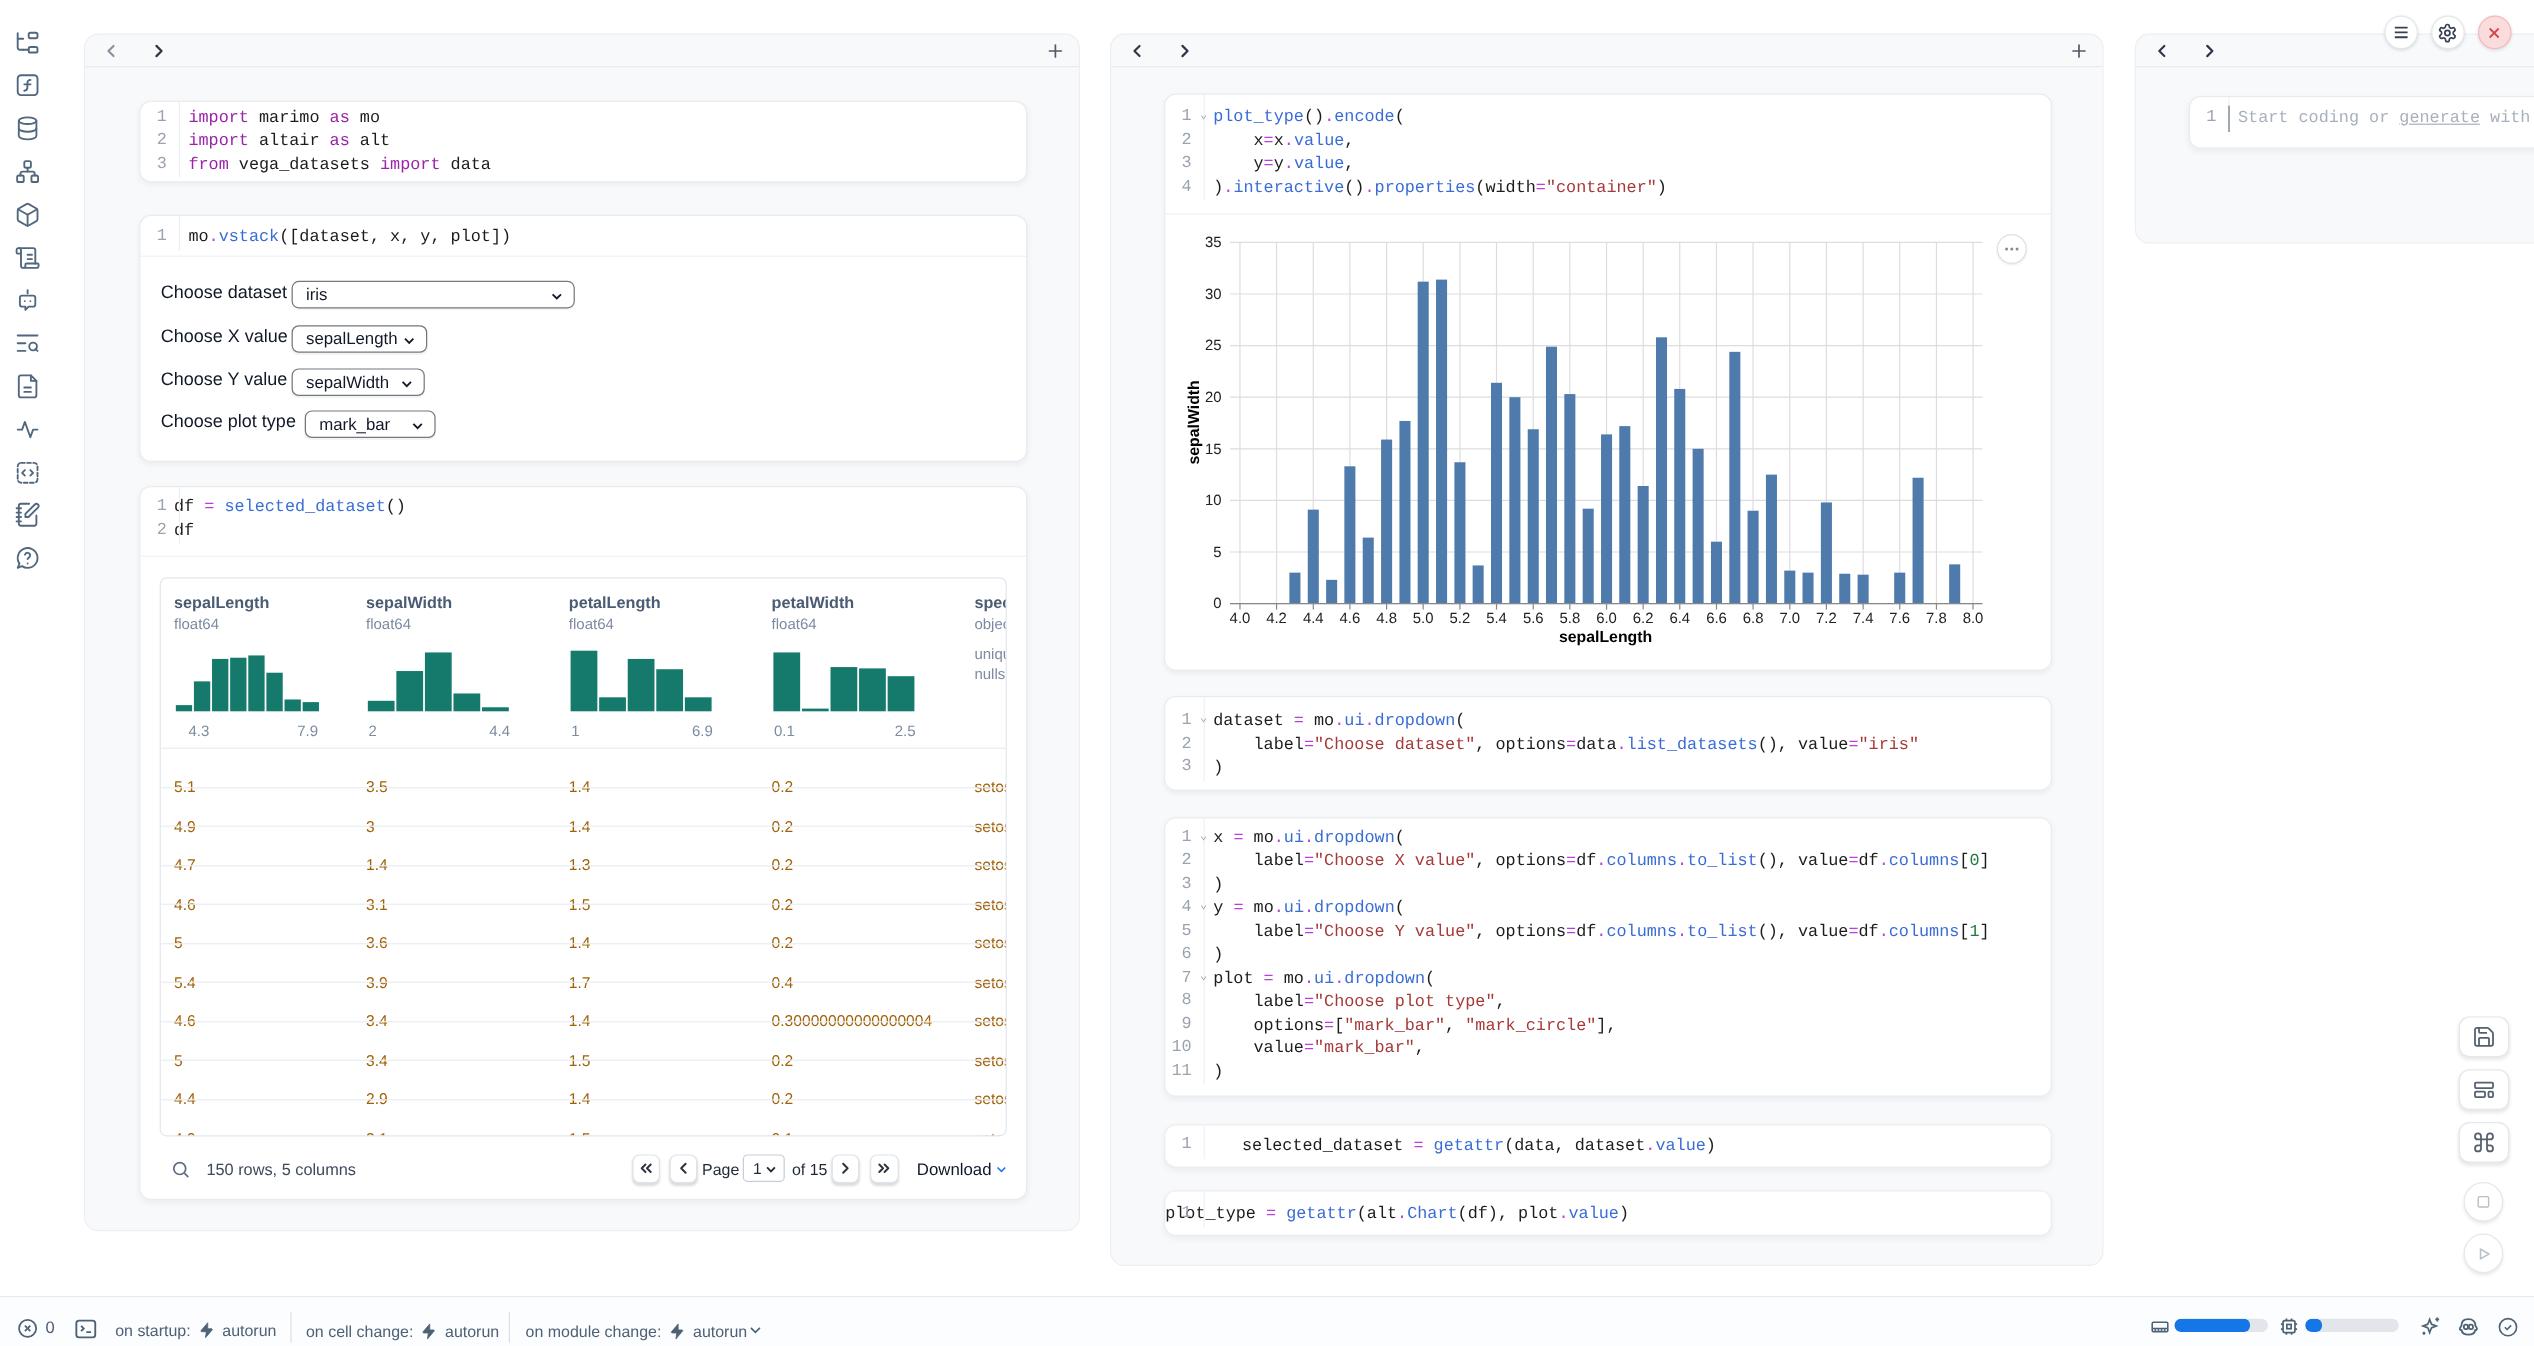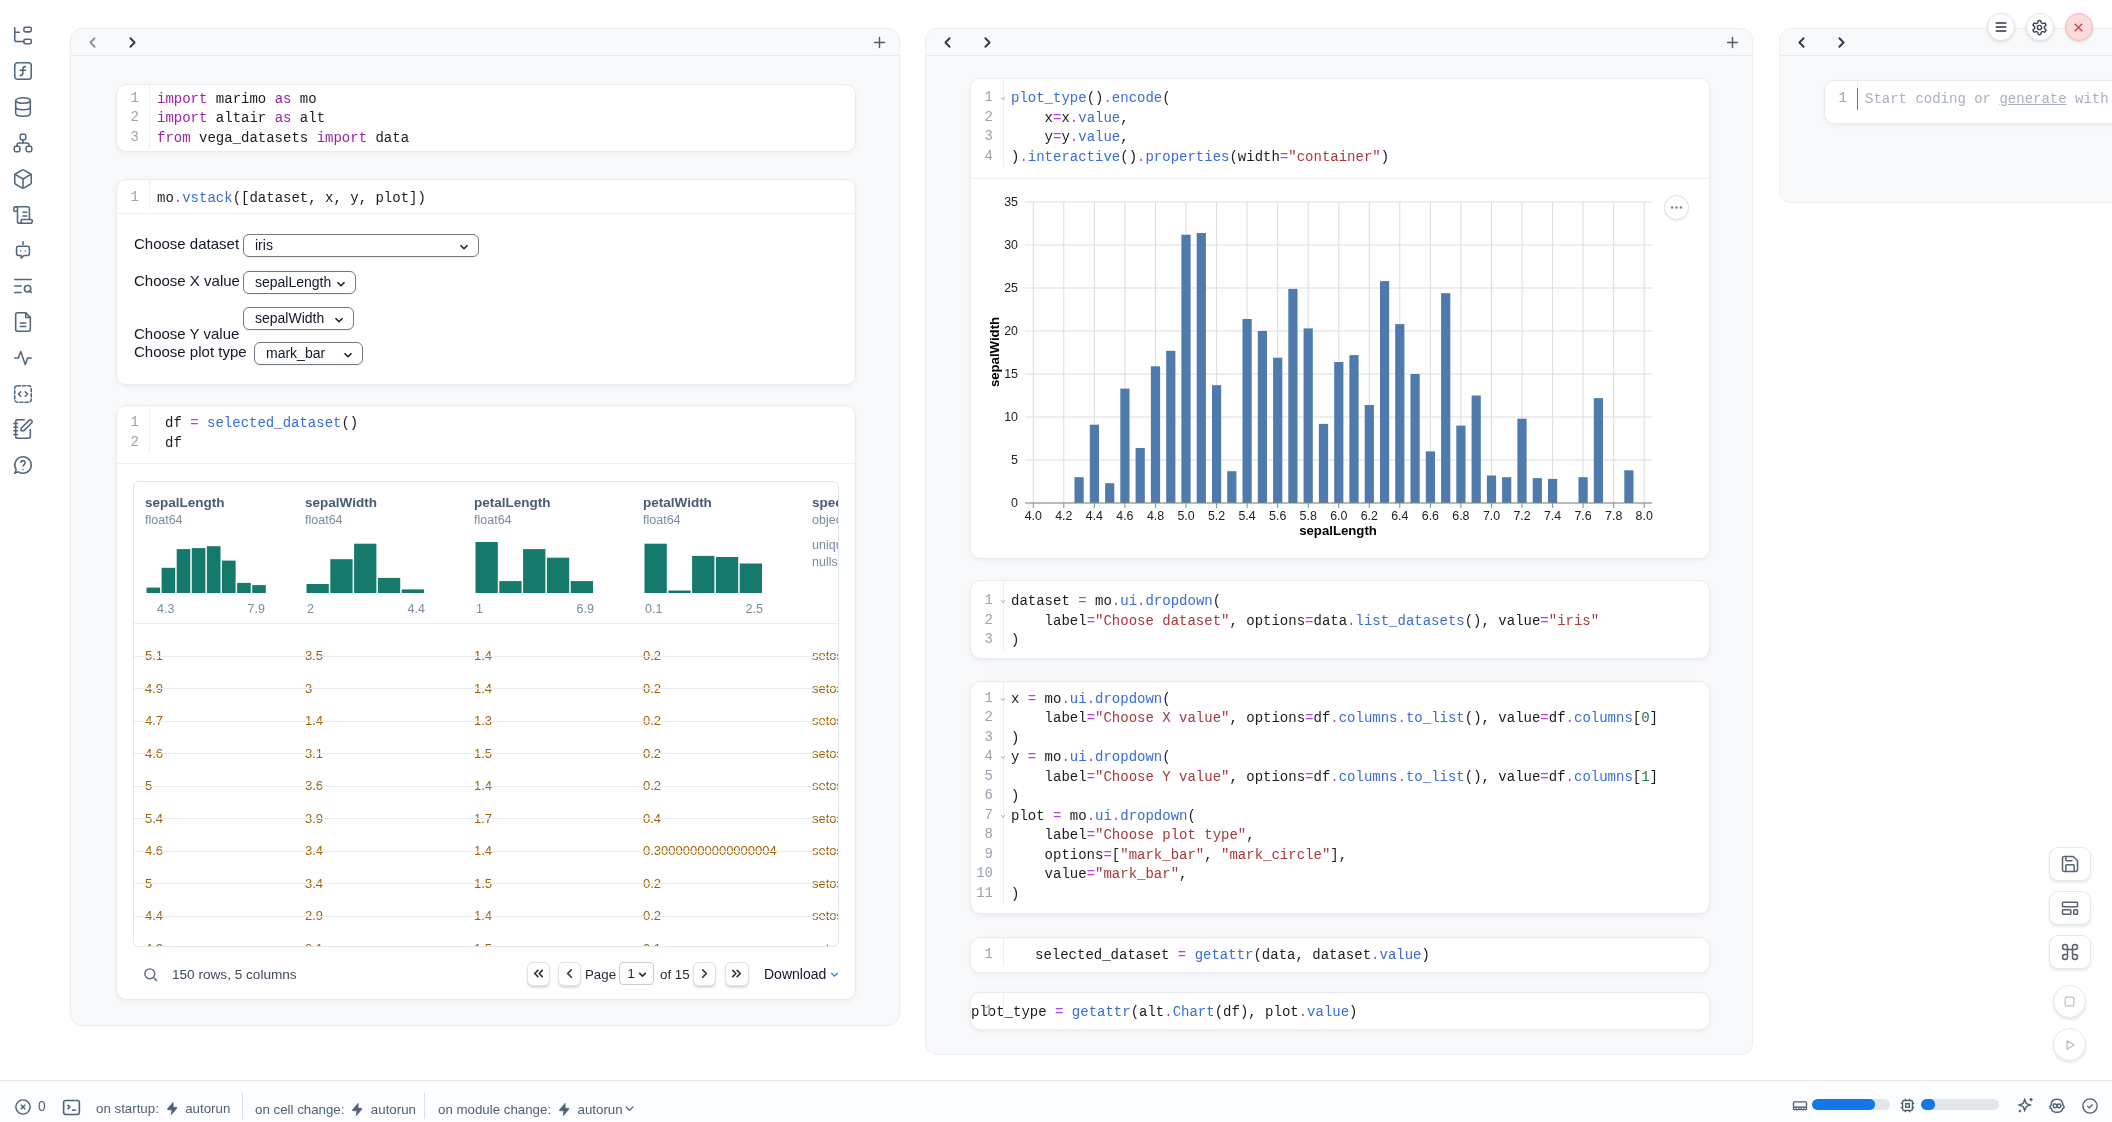--- a/index.html
+++ b/index.html
@@ -156,36 +156,36 @@
     </div>
     <div class="divider" style="top:33px;"></div>
     <div style="position:absolute;left:17px;top:55px;font-size:15px;color:#111827;">Choose dataset</div>
     <div class="sel" style="left:126px;top:54px;width:236px;"><span>iris</span><svg width="14" height="14" viewBox="0 0 24 24" fill="none" stroke="#111827" stroke-width="2.6" style="position:absolute;right:7px;top:4.5px;">
         <path d="m6 9 6 6 6-6"></path>
       </svg></div>
     <div style="position:absolute;left:17px;top:92px;font-size:15px;color:#111827;">Choose X value</div>
     <div class="sel" style="left:126px;top:91px;width:113px;"><span>sepalLength</span><svg width="14" height="14" viewBox="0 0 24 24" fill="none" stroke="#111827" stroke-width="2.6" style="position:absolute;right:7px;top:4.5px;">
         <path d="m6 9 6 6 6-6"></path>
       </svg></div>
-    <div style="position:absolute;left:17px;top:128px;font-size:15px;color:#111827;margin-top:17px;">Choose Y value</div>
+    <div style="position:absolute;left:17px;top:128px;font-size:15px;color:#111827;">Choose Y value</div>
     <div class="sel" style="left:126px;top:127px;width:111px;"><span>sepalWidth</span><svg width="14" height="14" viewBox="0 0 24 24" fill="none" stroke="#111827" stroke-width="2.6" style="position:absolute;right:7px;top:4.5px;">
         <path d="m6 9 6 6 6-6"></path>
       </svg></div>
     <div style="position:absolute;left:17px;top:163px;font-size:15px;color:#111827;">Choose plot type</div>
     <div class="sel" style="left:137px;top:162px;width:109px;"><span>mark_bar</span><svg width="14" height="14" viewBox="0 0 24 24" fill="none" stroke="#111827" stroke-width="2.6" style="position:absolute;right:7px;top:4.5px;">
         <path d="m6 9 6 6 6-6"></path>
       </svg></div>
   </div>
 <div class="cell" id="" style="left:116px;top:405px;width:740px;height:595px;">
     <div class="codewrap" style="padding-top:8px;">
       <div class="gut" style="width:33px;padding-top:8px;">
         <div class="ln">1</div>
         <div class="ln">2</div>
       </div>
-      <div class="code" style="margin-left:48px;"><div class="cl">df <i class="o">=</i> <i class="f">selected_dataset</i>()</div><div class="cl">df</div></div>
+      <div class="code" style="margin-left:28px;"><div class="cl">df <i class="o">=</i> <i class="f">selected_dataset</i>()</div><div class="cl">df</div></div>
     </div>
     <div class="divider" style="top:57px;"></div>
     <div class="tbox">
       <div class="th" style="left:11px;top:13px;">sepalLength</div>
       <div class="tt" style="left:11px;top:31px;">float64</div>
       <div class="th" style="left:171px;top:13px;">sepalWidth</div>
       <div class="tt" style="left:171px;top:31px;">float64</div>
       <div class="th" style="left:340px;top:13px;">petalLength</div>
       <div class="tt" style="left:340px;top:31px;">float64</div>
       <div class="th" style="left:509px;top:13px;">petalWidth</div>

